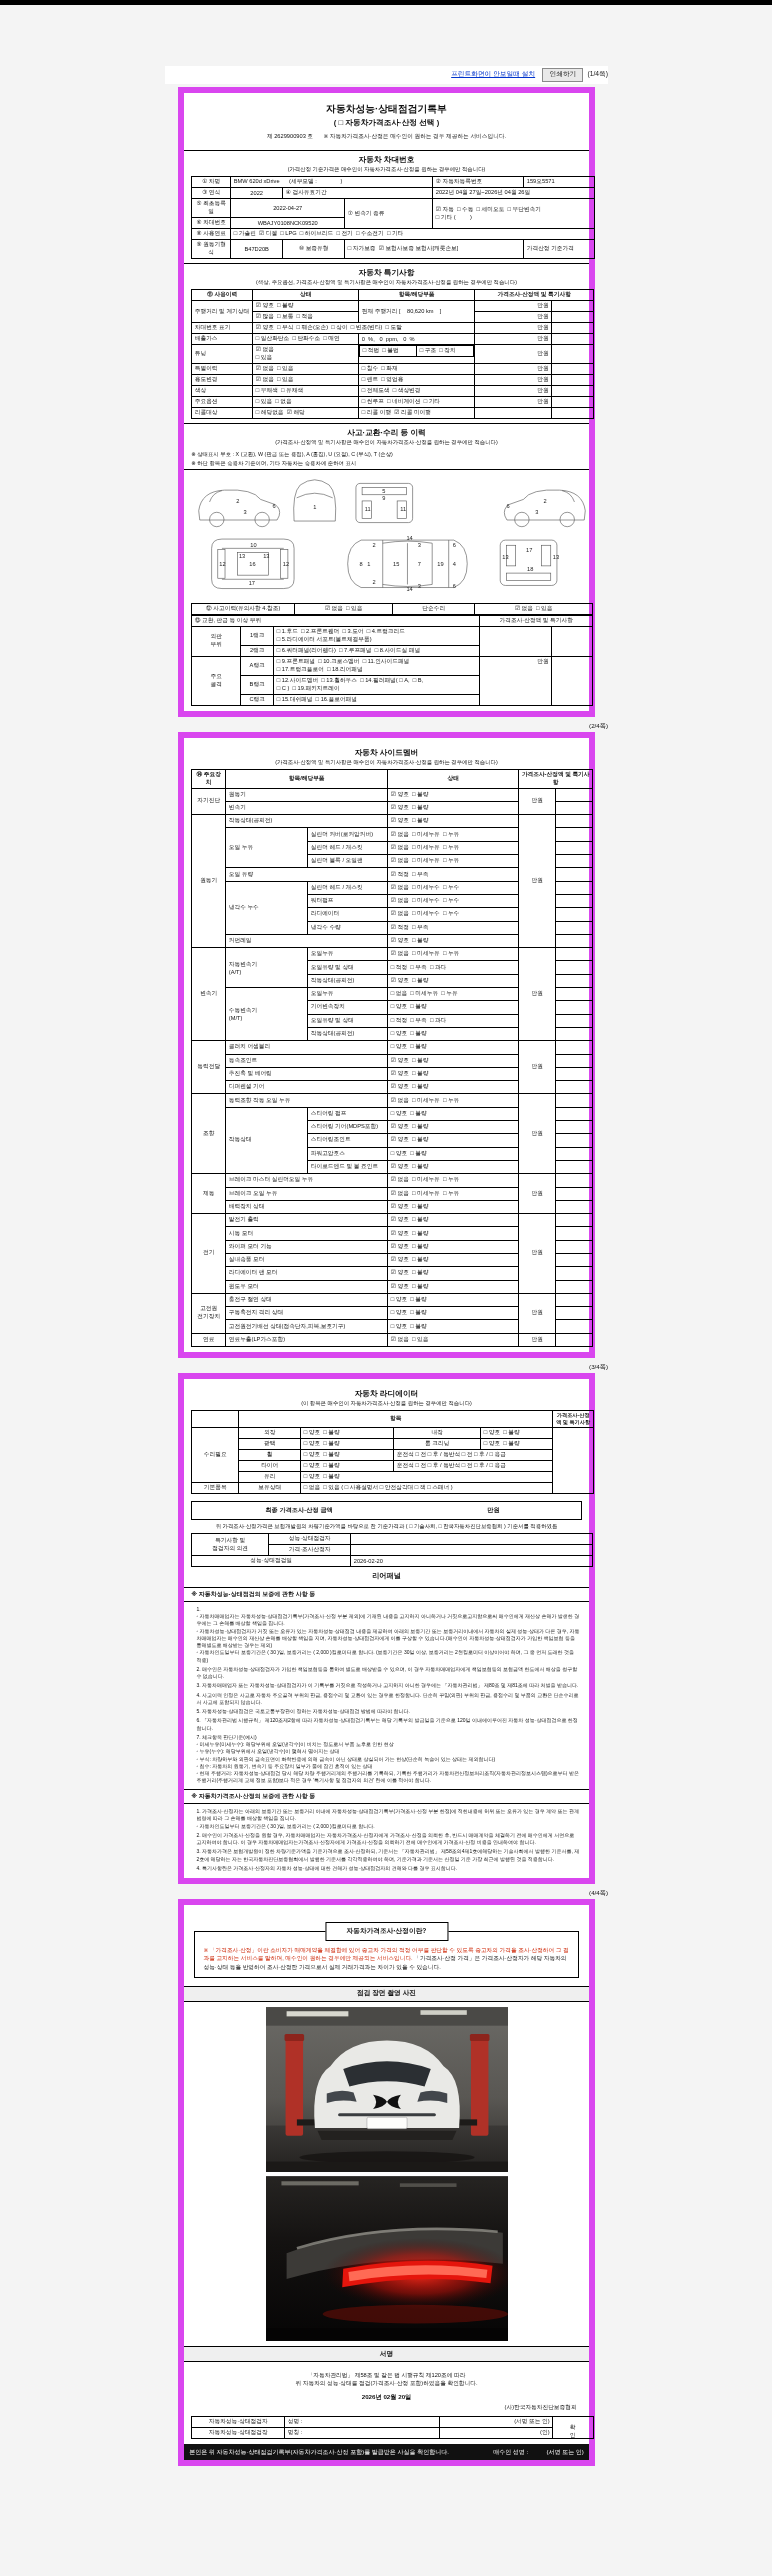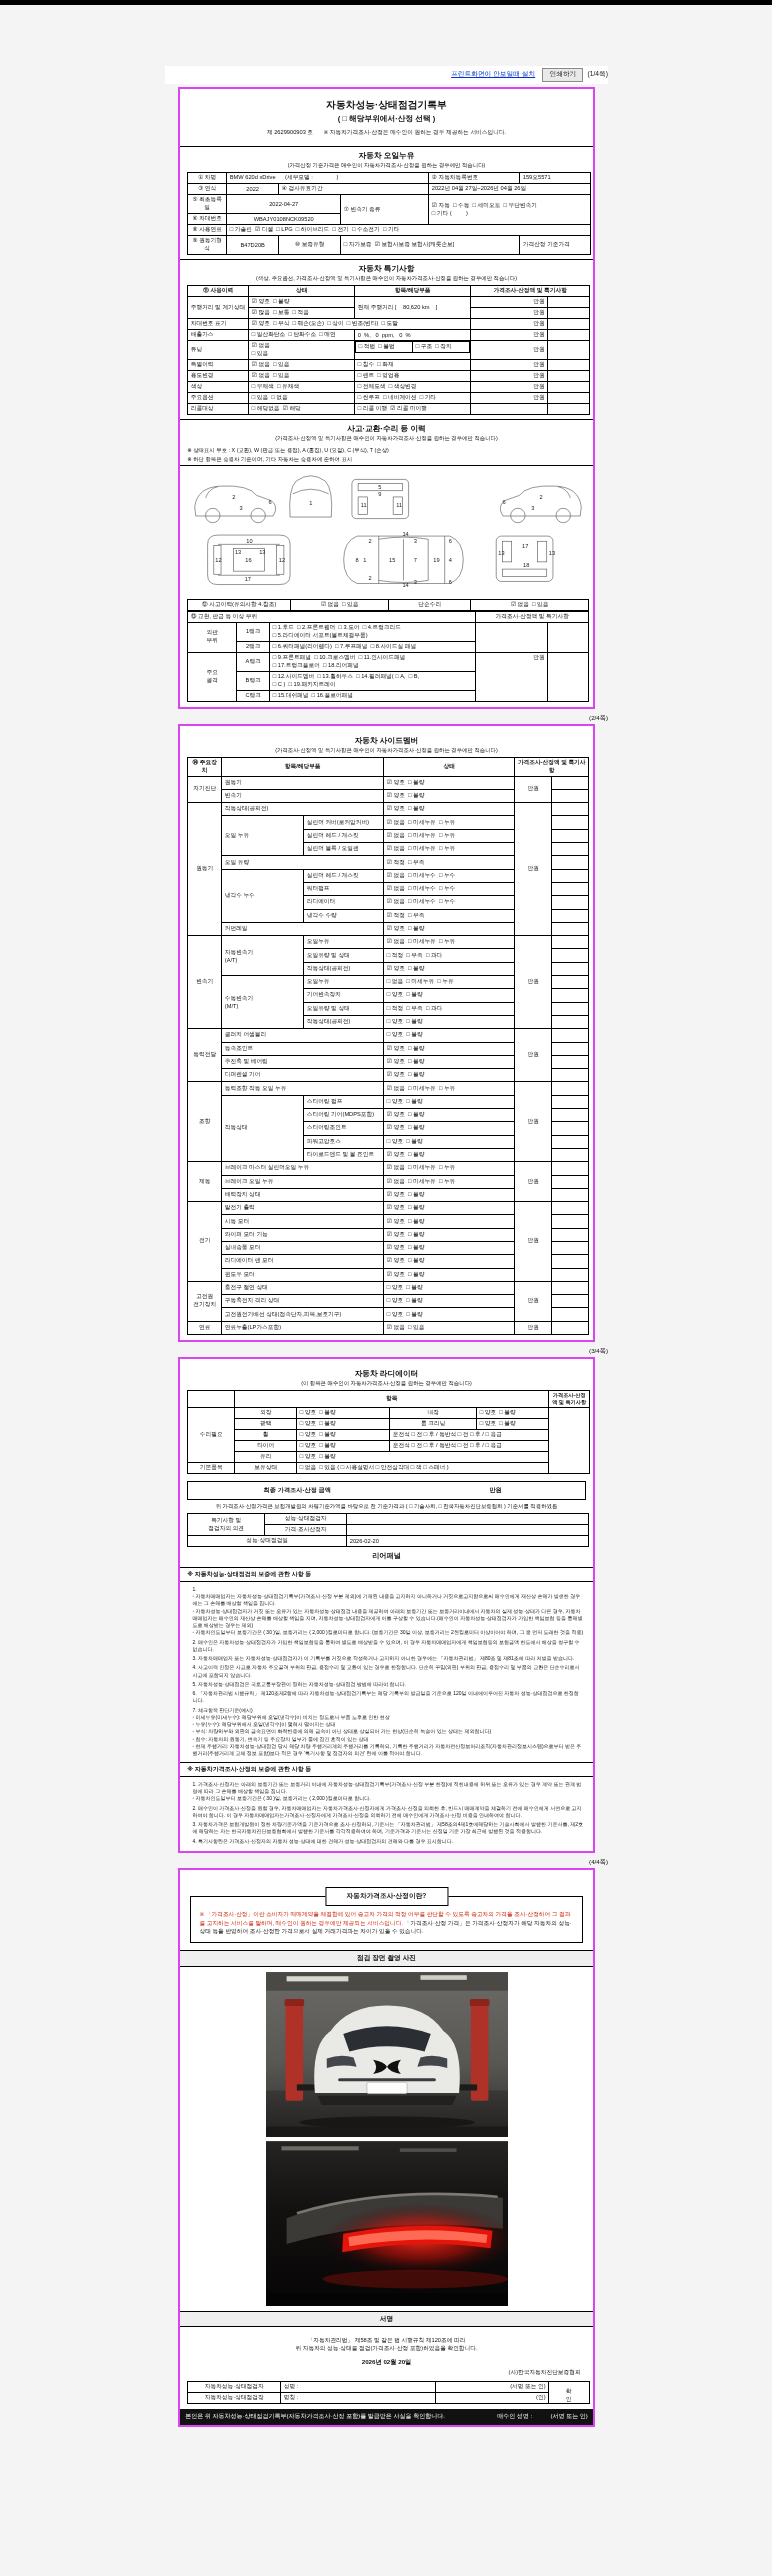--- a/index.html
+++ b/index.html
@@ -3,21 +3,21 @@
 <meta charset="utf-8">
 <style>
   html,body{margin:0;padding:0;background:#f4f4f4;font-family:"Liberation Sans","DejaVu Sans",sans-serif;color:#111;}
   body{width:773px;min-height:2576px;}
   .topbar{height:4.6px;background:#000;width:100%;}
   .toolbar{width:443px;margin:61px auto 3.1px;text-align:right;font-size:6.7px;background:#fff;padding:2.1px 0;}
   .toolbar a{color:#0033cc;text-decoration:underline;margin-right:7.2px;}
   .btn{display:inline-block;border:0.5px solid #8a8a8a;background:#e9e9e9;padding:1.5px 6.2px;font-size:6.7px;color:#111;}
   .pind{display:inline-block;margin-left:4.1px;font-size:6.7px;}
   .plabel{width:443px;margin:5.2px auto 1px;text-align:right;font-size:6.2px;}
-  .page{width:417px;margin:0 auto;background:#fff;border:2px solid #d946ef;padding:5.2px 7.2px;box-sizing:border-box;}
+  .page{width:417px;margin:0 auto;background:#fff;border:6px solid #d946ef;padding:5.2px 7.2px;box-sizing:border-box;}
   .doc-title{text-align:center;font-size:9.8px;font-weight:bold;padding-top:5.2px;}
   .doc-sub{text-align:center;font-size:7.7px;font-weight:bold;padding:2.1px 0;}
   .doc-no{text-align:center;font-size:5.7px;padding:2.1px 0 5.2px;}
   .doc-no span{margin:0 5.2px;}
   .sec-t{text-align:center;font-weight:bold;font-size:7.7px;padding:4.1px 0 1px;}
   .sec-n{text-align:center;font-size:5.4px;padding:0 0 3.1px;}
   .sep{border:0;border-top:1px solid #000;margin:4.1px -7.2px 0;}
   table.t{width:100%;border-collapse:collapse;table-layout:fixed;}
   table.t td{border:0.5px solid #000;font-size:5.7px;padding:1px 2.6px;vertical-align:middle;white-space:pre-line;word-break:break-all;}
   table.t{border:1px solid #000;}
@@ -53,24 +53,24 @@
 <body>
 
 <div class="topbar"></div>
 
 <div class="toolbar">
   <a href="#">프린트화면이 안보일때 설치</a><span class="btn">인쇄하기</span><span class="pind">(1/4쪽)</span>
 </div>
 
 <div class="page">
   <div class="doc-title">자동차성능·상태점검기록부</div>
-  <div class="doc-sub">( □ 해당부위에서·산정 선택 )</div>
+  <div class="doc-sub">( □ 자동차가격조사·산정 선택 )</div>
   <div class="doc-no"><span>제 2629900903 호</span><span>※ 자동차가격조사·산정은 매수인이 원하는 경우 제공하는 서비스입니다.</span></div>
   <hr class="sep">
-  <div class="sec-t">자동차 오일누유</div>
+  <div class="sec-t">자동차 차대번호</div>
   <div class="sec-n">(가격산정 기준가격은 매수인이 자동차가격조사·산정을 원하는 경우에만 적습니다)</div>
   <table class="t">
     <colgroup>
         <col style="width:39px">
         <col style="width:52px">
         <col style="width:62px">
         <col style="width:88px">
         <col style="width:91px">
         <col style="width:71px">
       </colgroup>

